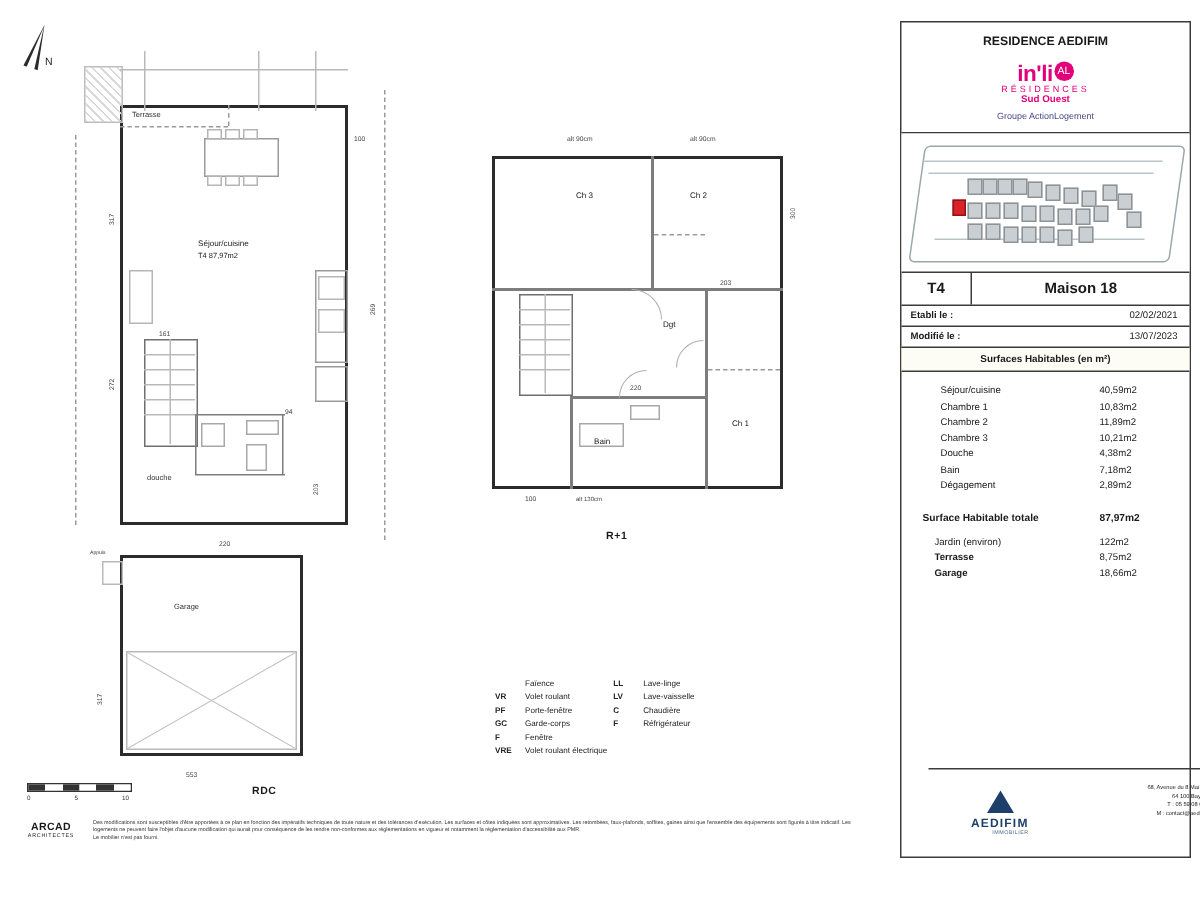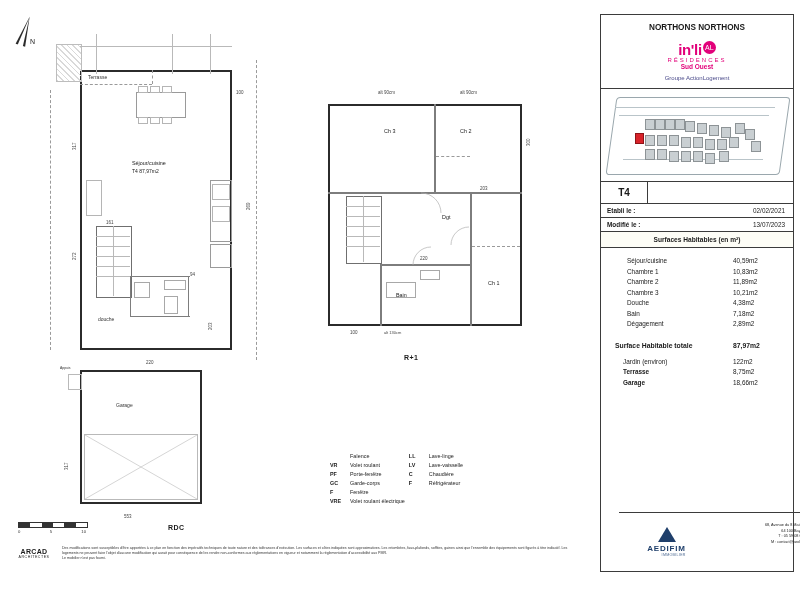--- a/index.html
+++ b/index.html
@@ -319,21 +319,21 @@
       <div class="sub">ARCHITECTES</div>
     </div>
     <div id="footnote" style="white-space: pre-line;">Des modifications sont susceptibles d'être apportées à ce plan en fonction des impératifs techniques de toute nature et des tolérances d'exécution. Les surfaces et côtes indiquées sont approximatives. Les retombées, faux-plafonds, soffites, gaines ainsi que l'ensemble des équipements sont figurés à titre indicatif. Les logements ne peuvent faire l'objet d'aucune modification qui aurait pour conséquence de les rendre non-conformes aux réglementations en vigueur et notamment la réglementation d'accessibilité aux PMR.
 Le mobilier n'est pas fourni.</div>
   </div>
 
   <div id="panel" class="panelfill">
 
     <div class="pbox">
       <div class="ptitle">
-        <div>NORTHONS NORTHONS</div>
+        <div>RESIDENCE AEDIFIM</div>
       </div>
       <div class="logo">
         <span class="inli">in'li</span><span class="blob">AL</span>
         <div class="sud">RÉSIDENCES</div>
         <div class="so">Sud Ouest</div>
         <div class="grp">Groupe ActionLogement</div>
       </div>
     </div>
 
     <div id="sitemap">
@@ -366,20 +366,21 @@
       <div class="plot" style="left:92px;top:62px;width:8px;height:9px;"></div>
       <div class="plot" style="left:104px;top:64px;width:8px;height:9px;"></div>
       <div class="plot" style="left:118px;top:62px;width:8px;height:9px;"></div>
       <div class="plot" style="left:134px;top:34px;width:8px;height:9px;"></div>
       <div class="plot" style="left:144px;top:40px;width:8px;height:9px;"></div>
       <div class="plot" style="left:150px;top:52px;width:8px;height:9px;"></div>
     </div>
 
     <div class="typerow">
       <div class="c1">T4</div>
+      <div class="c2">Maison 18</div>
     </div>
 
     <div class="daterow">
       <div class="k">Etabli le :</div>
       <div class="v">02/02/2021</div>
     </div>
     <div class="daterow">
       <div class="k">Modifié le :</div>
       <div class="v">13/07/2023</div>
     </div>

